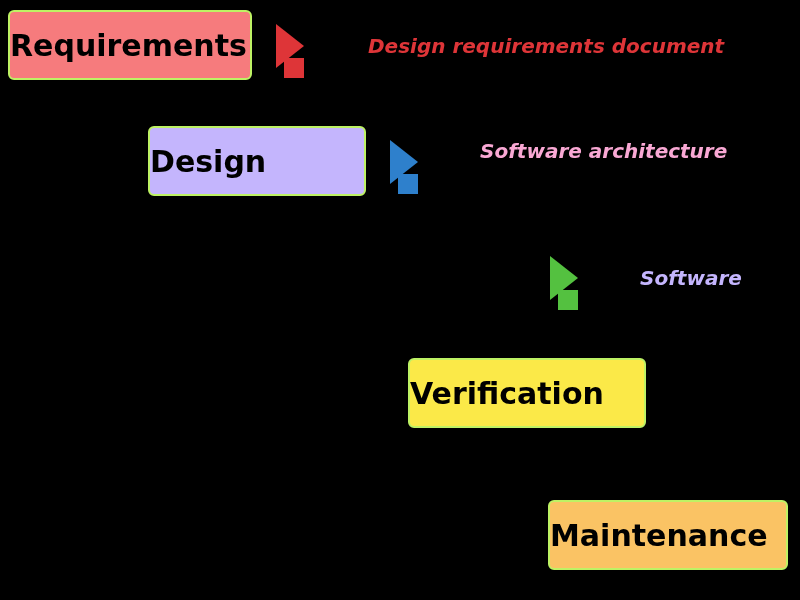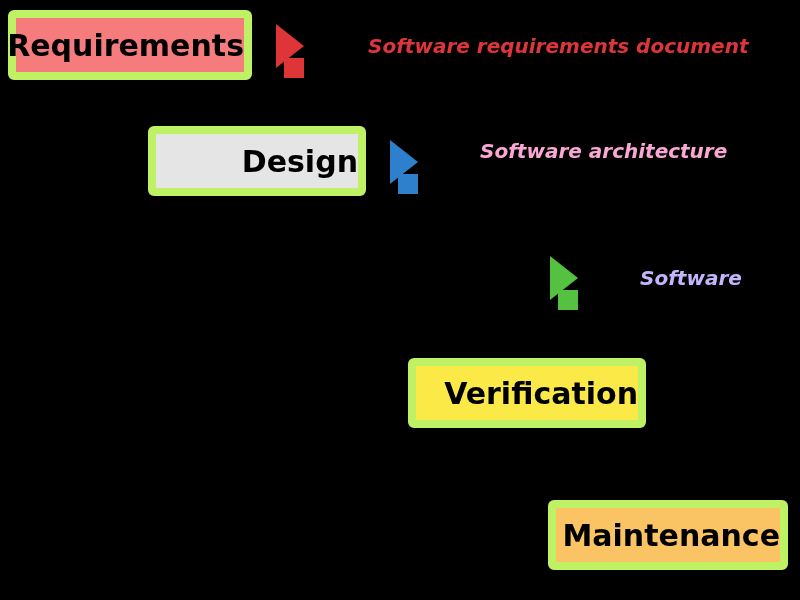--- a/index.html
+++ b/index.html
@@ -1,34 +1,34 @@
 <!DOCTYPE html>
 <html><head>
 <meta charset="utf-8">
 <style>
   html,body{margin:0;padding:0;width:800px;height:600px;background:#000;font-family:"DejaVu Sans","Verdana",sans-serif;overflow:hidden}
   .stage{position:relative;width:800px;height:600px}
-  .box{position:absolute;height:70px;border:8px solid #bef264;border-radius:6px;box-shadow:6px 6px 0 #000;display:flex;align-items:center;justify-content:flex-end;font-weight:900;font-size:30px;color:#000;box-sizing:border-box}
+  .box{position:absolute;height:70px;border:2px solid #bef264;border-radius:6px;box-shadow:6px 6px 0 #000;display:flex;align-items:center;justify-content:flex-start;font-weight:900;font-size:30px;color:#000;box-sizing:border-box}
   .arrow{position:absolute;width:0;height:0}
   .arrow::before{content:"";position:absolute;left:-20px;top:12px;width:20px;height:20px;background:var(--ac)}
   .arrow-tip{border-top:22px solid transparent;border-bottom:22px solid transparent;border-left:28px solid var(--ac)}
   .output{position:absolute;font-weight:700;font-style:italic;font-size:20px;white-space:nowrap}
 </style>
 </head>
 <body>
 
 <div class="stage">
 
   <div class="box" style="left:8px;top:10px;width:244px;background:#f67b7d">
     <span>Requirements</span>
   </div>
   <div class="arrow arrow-tip" style="left:276px;top:24px;--ac:#de3538"></div>
-  <div class="output" style="left:368px;top:34px;color:#de3538">Software requirements document</div>
+  <div class="output" style="left:368px;top:34px;color:#de3538">Design requirements document</div>
 
-  <div class="box" style="left:148px;top:126px;width:218px;background:#e5e5e5">
+  <div class="box" style="left:148px;top:126px;width:218px;background:#c4b5fd">
     <span>Design</span>
   </div>
   <div class="arrow arrow-tip" style="left:390px;top:140px;--ac:#2e80cc"></div>
   <div class="output" style="left:480px;top:139px;color:#f9a8d4">Software architecture</div>
 
   <div class="arrow arrow-tip" style="left:550px;top:256px;--ac:#54c140"></div>
   <div class="output" style="left:640px;top:266px;color:#c4b5fd">Software</div>
 
   <div class="box" style="left:408px;top:358px;width:238px;background:#fbe948">
     <span>Verification</span>

